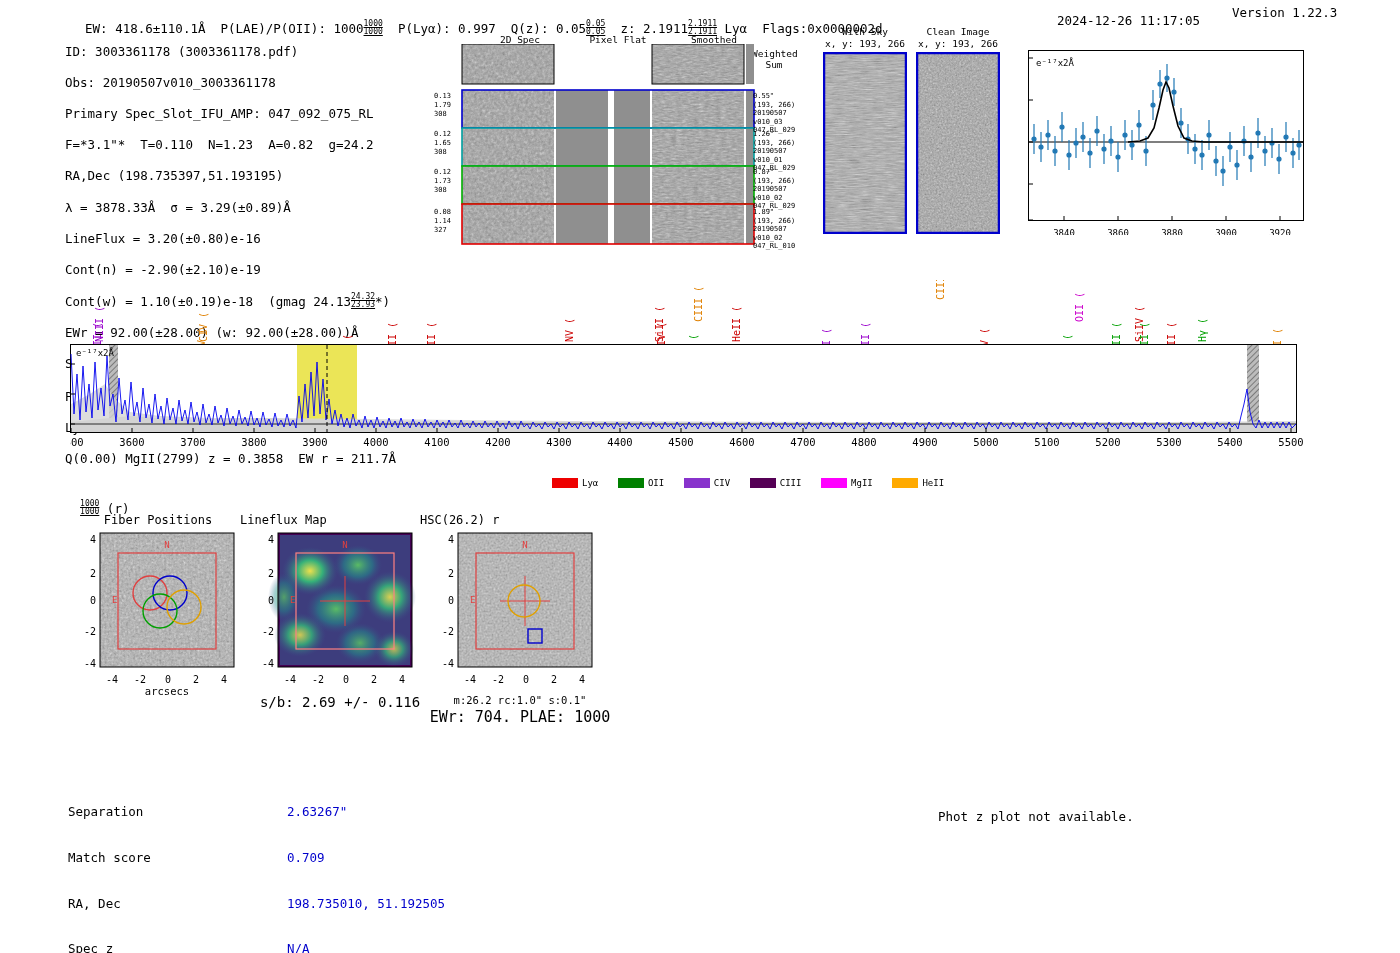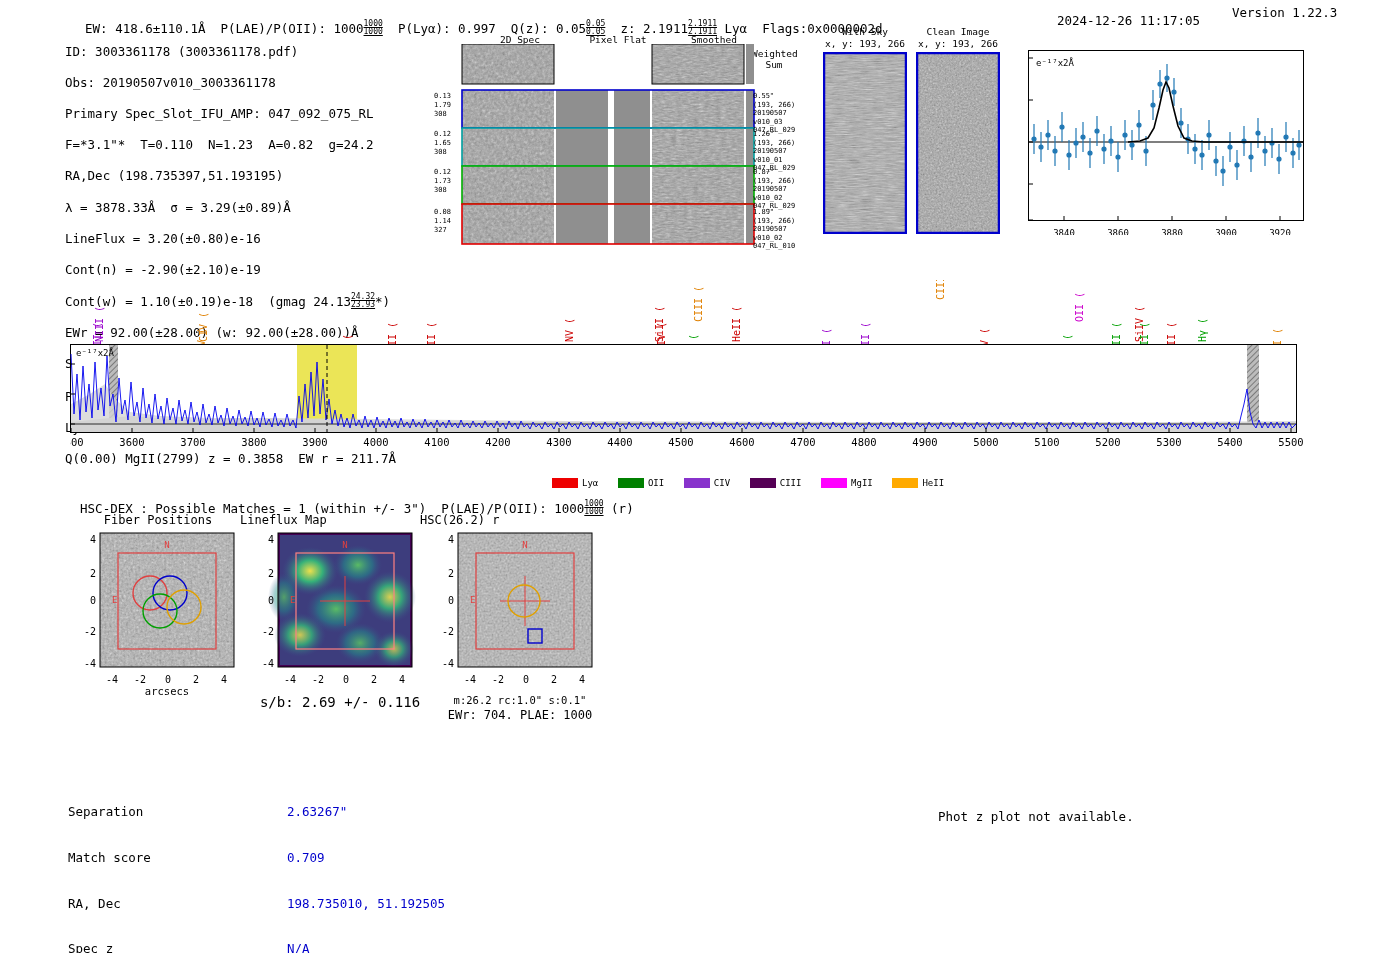--- a/index.html
+++ b/index.html
@@ -585,21 +585,21 @@
 <div class="abs" style="left:540px;top:472px;margin-left:12px;">
   <span class="legend-sq" style="background:#ee0000;"></span><span class="legend-txt">Lyα</span>
   <span class="legend-sq" style="background:#008000;"></span><span class="legend-txt">OII</span>
   <span class="legend-sq" style="background:#8833cc;"></span><span class="legend-txt">CIV</span>
   <span class="legend-sq" style="background:#550055;"></span><span class="legend-txt">CIII</span>
   <span class="legend-sq" style="background:#ff00ff;"></span><span class="legend-txt">MgII</span>
   <span class="legend-sq" style="background:#ffaa00;"></span><span class="legend-txt">HeII</span>
 </div>
 
 <div class="abs" style="left:65px;top:485px;font-size:12.5px;white-space:pre;">
-  <span>HSC-DEX : Possible Matches = 1 (within +/- 3")  P(LAE)/P(OII): 1000</span><span class="frac"><span>1000</span><span>1000</span></span><span> </span><span>(r)</span>
+  <span class="frac"><span>1000</span><span>1000</span></span><span> </span><span>(r)</span>
 </div>
 
 <div class="abs" style="left:63px;top:513px;width:190px;text-align:center;font-size:12px;">Fiber Positions</div>
 <div class="abs" style="left:240px;top:513px;width:190px;text-align:left;font-size:12px;">Lineflux Map</div>
 <div class="abs" style="left:420px;top:513px;width:190px;text-align:left;font-size:12px;">HSC(26.2) r</div>
 
 <svg class="abs" style="left:62px;top:531px;" width="200" height="165">
   <defs>
     <filter id="fpN" x="0" y="0" width="100%" height="100%">
       <feTurbulence type="fractalNoise" baseFrequency="0.42" numOctaves="3" seed="41"></feTurbulence>
@@ -705,21 +705,21 @@
   </g>
   <g font-size="10" font-family="DejaVu Sans Mono, monospace" text-anchor="middle">
     <text x="50" y="152">-4</text>
       <text x="78" y="152">-2</text>
       <text x="106" y="152">0</text>
       <text x="134" y="152">2</text>
       <text x="162" y="152">4</text>
   </g>
 </svg>
 <div class="abs" style="left:420px;top:694px;width:200px;text-align:center;font-size:10.5px;">m:26.2 rc:1.0" s:0.1"</div>
-<div class="abs" style="left:420px;top:708px;width:200px;text-align:center;font-size:12px;">EWr: 704. PLAE: 1000</div>
+<div class="abs" style="left:420px;top:708px;width:200px;text-align:center;font-size:15px;">EWr: 704. PLAE: 1000</div>
 
 <div class="abs kv" style="left:68px;top:774px;">
   <div>Separation</div>
   <div>Match score</div>
   <div>RA, Dec</div>
   <div>Spec z</div>
   
   
   
   

